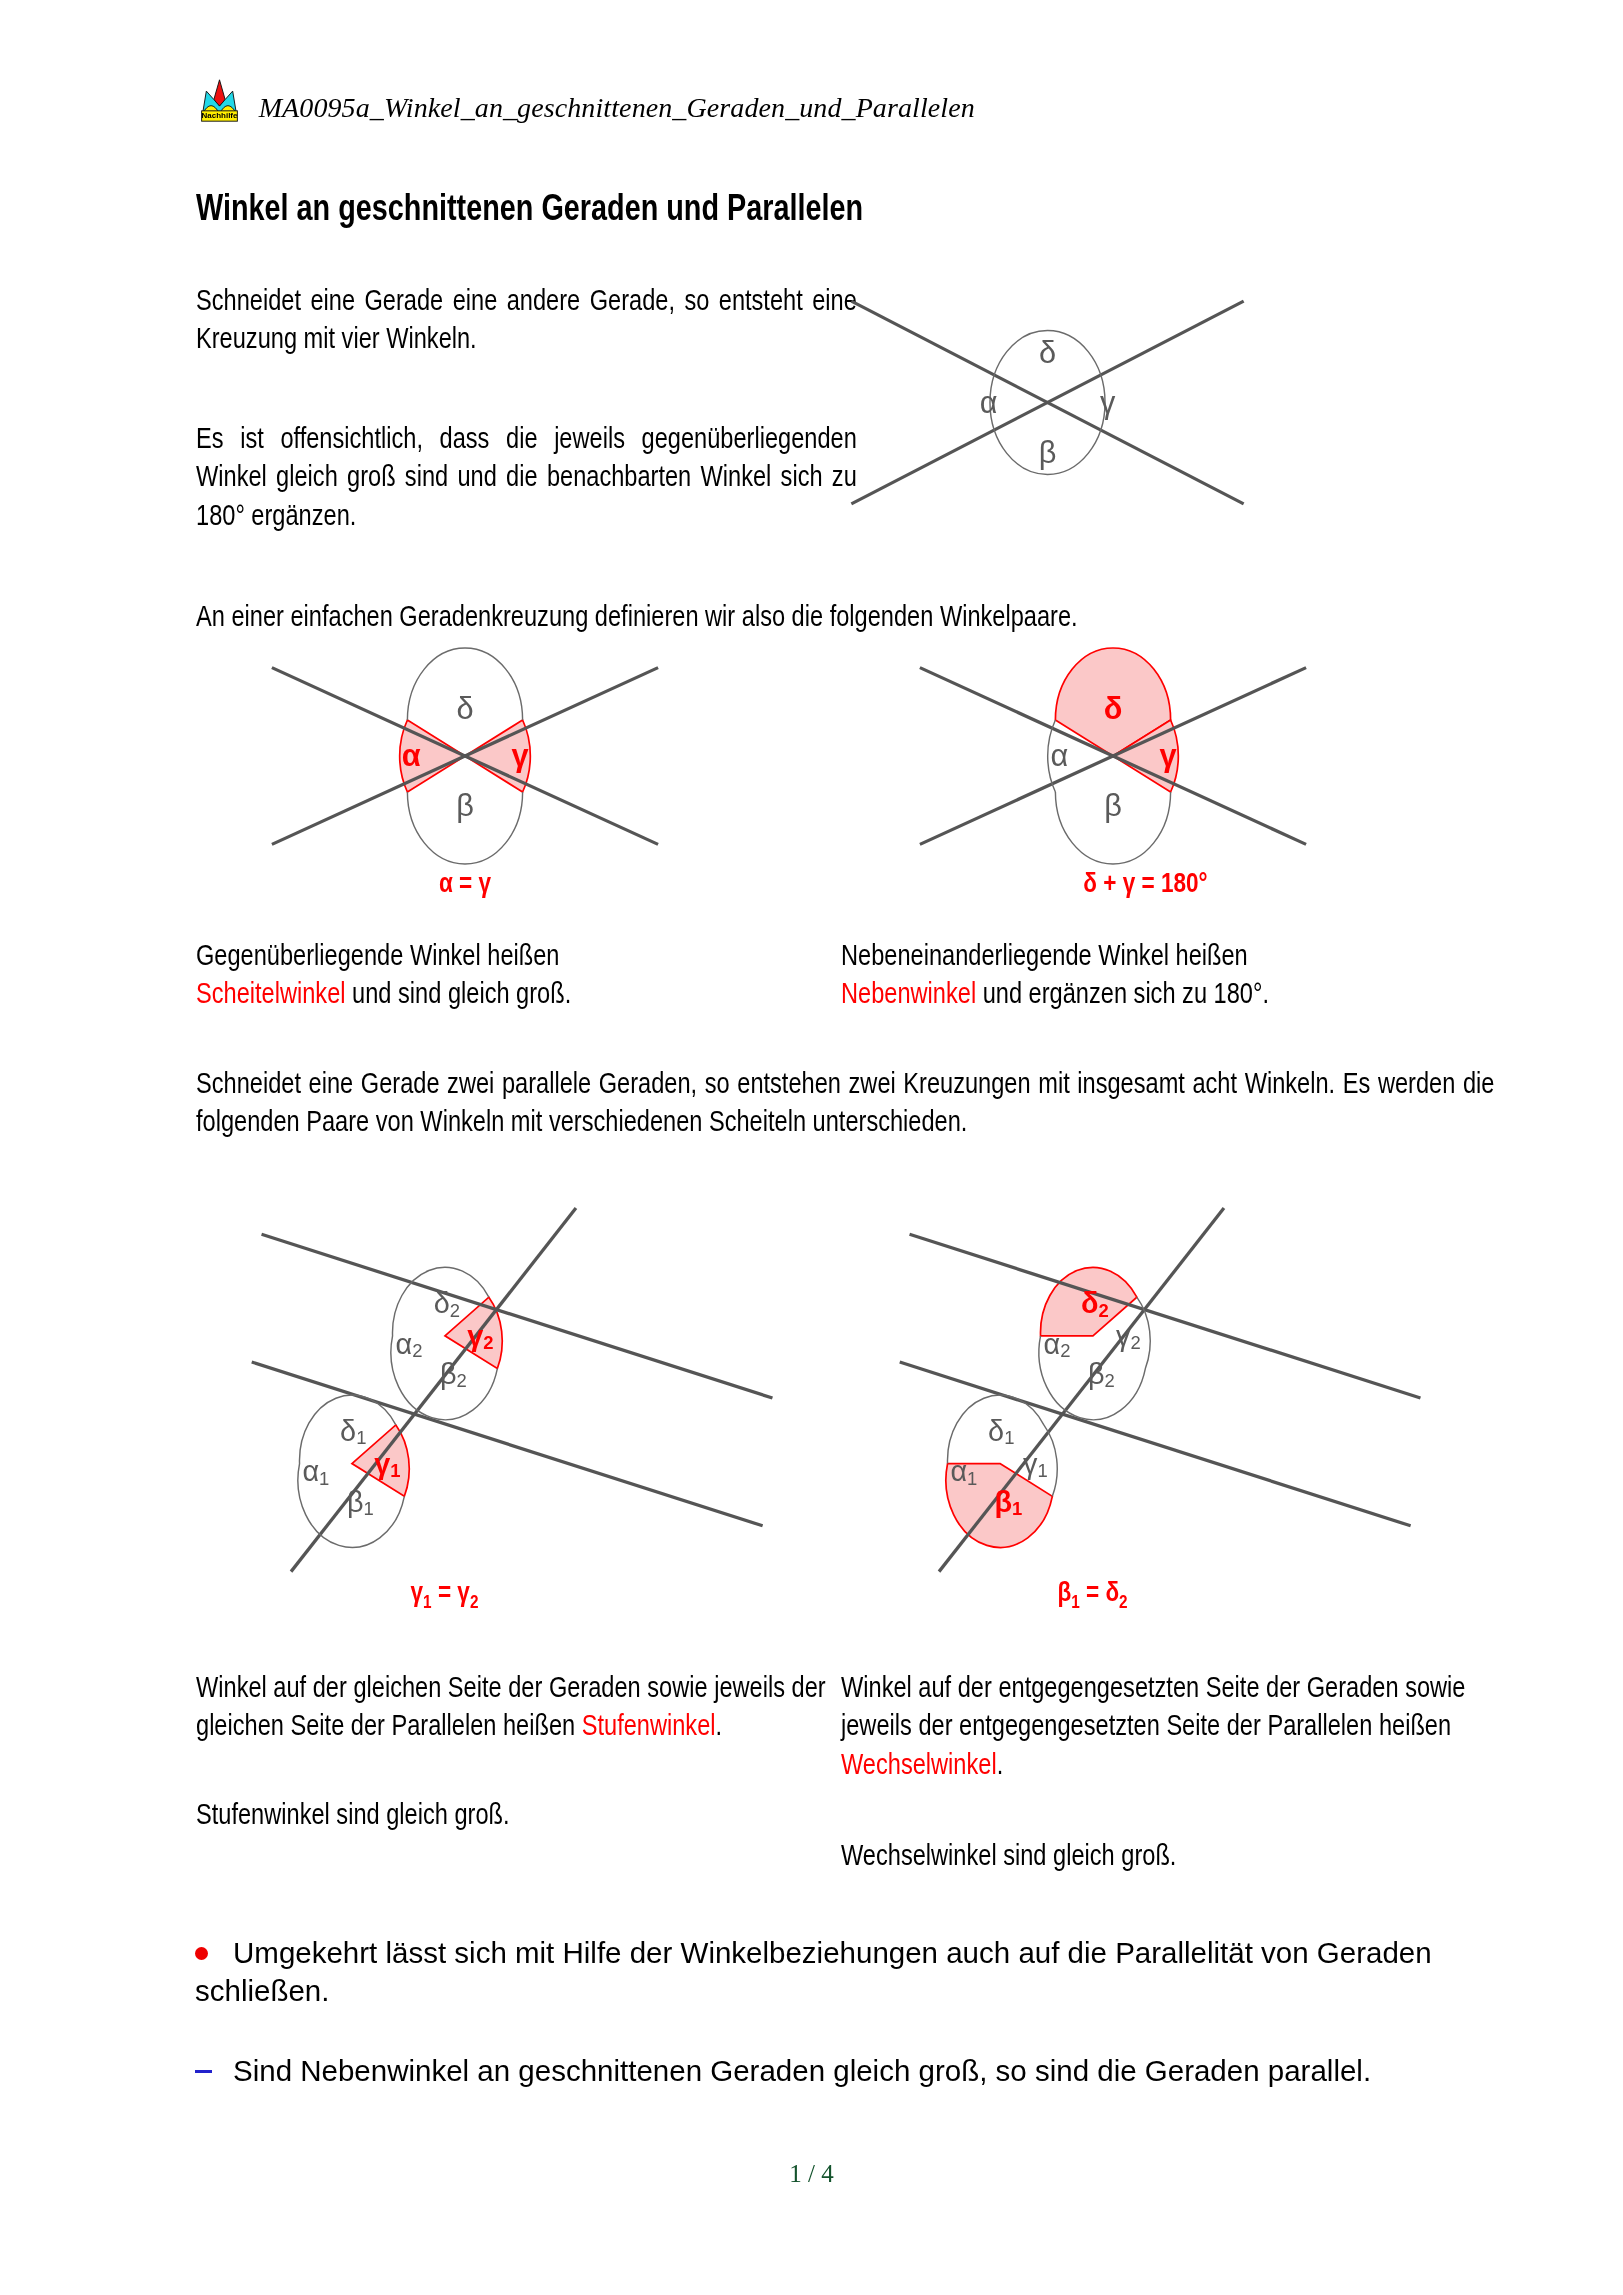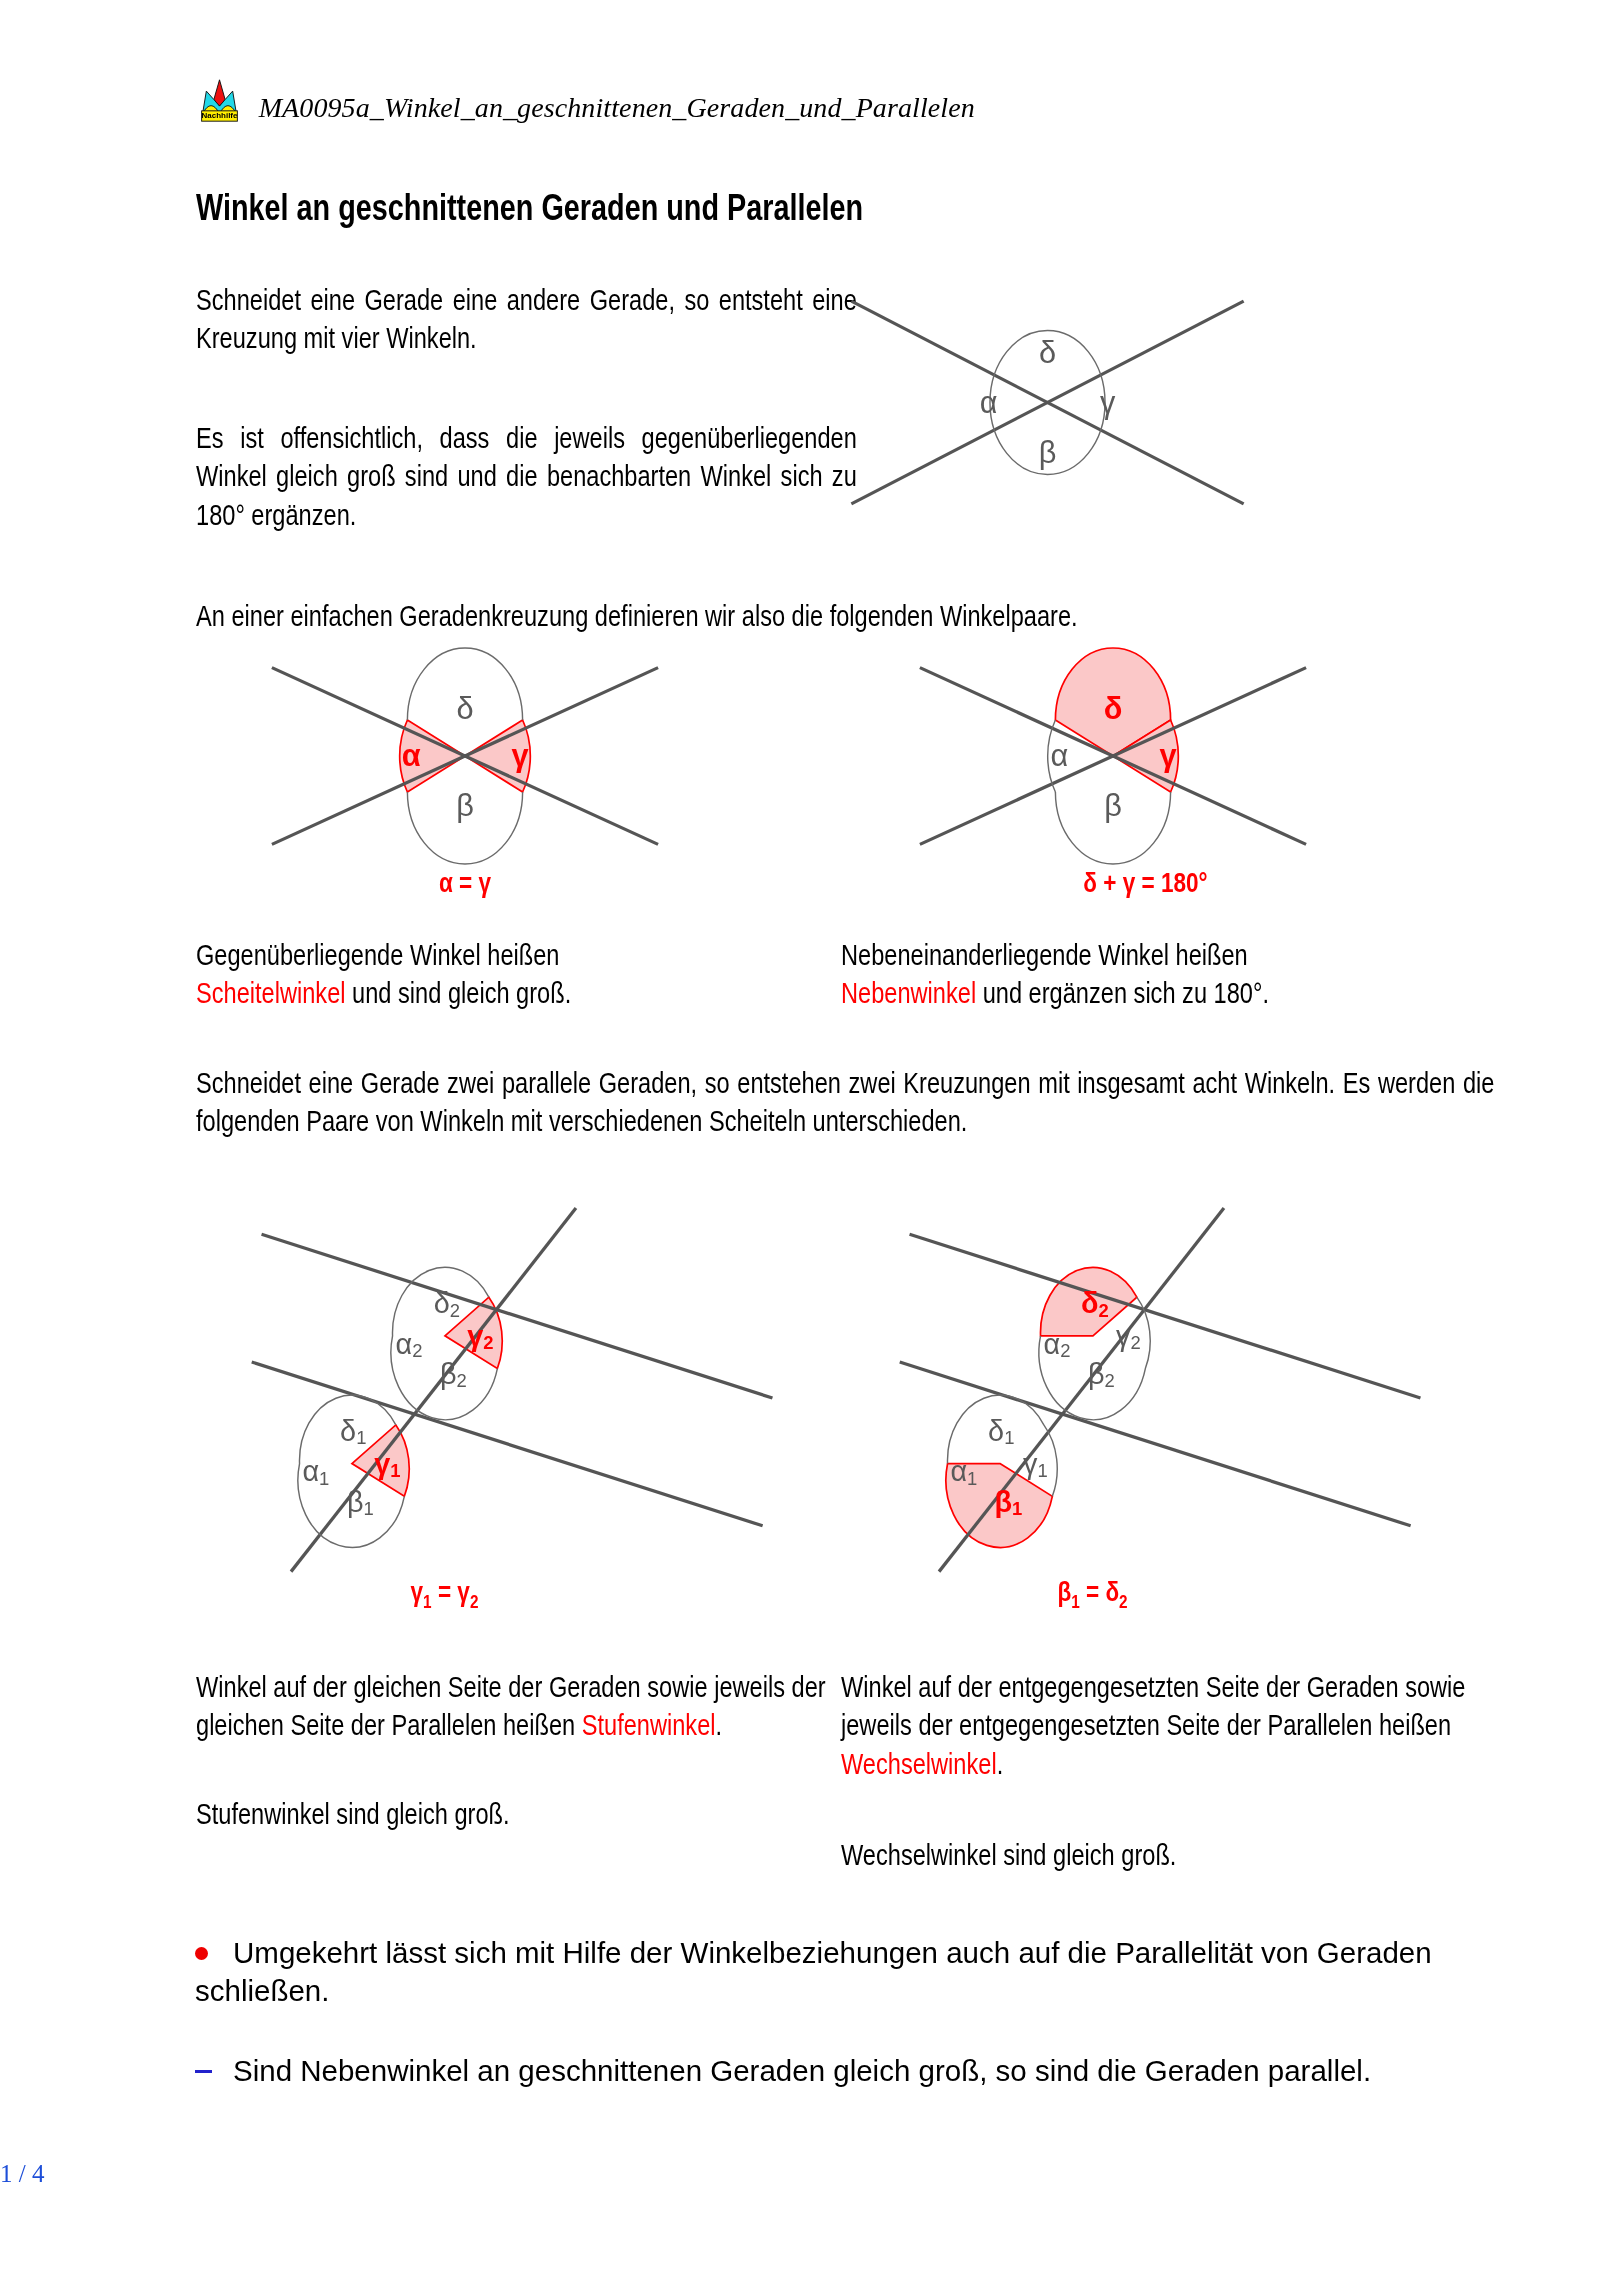--- a/index.html
+++ b/index.html
@@ -65,22 +65,23 @@
   .bullets { position:absolute; left:195px; top:1934px; width:1309px; }
   .bl { position:relative; font-size:29.5px; line-height:1.30; font-stretch:condensed; margin-bottom:30px; }
   .bl-mark { position:absolute; left:0; top:0; width:34px; text-align:left; }
   .bl-body { margin-left:38px; text-align:justify; transform:scaleX(0.80); transform-origin:left top; width:1623px; }
   .dot-red { display:inline-block; width:13px; height:13px; border-radius:50%; background:#ee0000; vertical-align:middle; margin-top:-3.9px; }
   .dash-blue { display:inline-block; width:17px; height:3.3px; background:#2222cc; vertical-align:middle; margin-top:-2.6px; }
 
   
   .footer {
     position:absolute; left:0; right:0; top:2160px;
+    text-align:center;
     font-family:"Liberation Serif", serif;
-    font-size:25px; color:#1d4ed8;
+    font-size:25px; color:#14532d;
   }
 
   
   .fig { position:absolute; }
   svg { display:block; overflow:visible; }
   .ln  { stroke:#555555; stroke-width:5; fill:none; stroke-linecap:butt; }
   .arc { stroke:#6b6b6b; stroke-width:2.2; fill:none; }
   .sec { fill:#fbc8c8; stroke:#ff0000; stroke-width:2.6; }
   .lbl { fill:#5a5a5a; font-family:"Liberation Sans", sans-serif; font-size:47px; text-anchor:middle; dominant-baseline:central; }
   .lblr{ fill:#ff0000; font-family:"Liberation Sans", sans-serif; font-size:47px; font-weight:bold; text-anchor:middle; dominant-baseline:central; }

